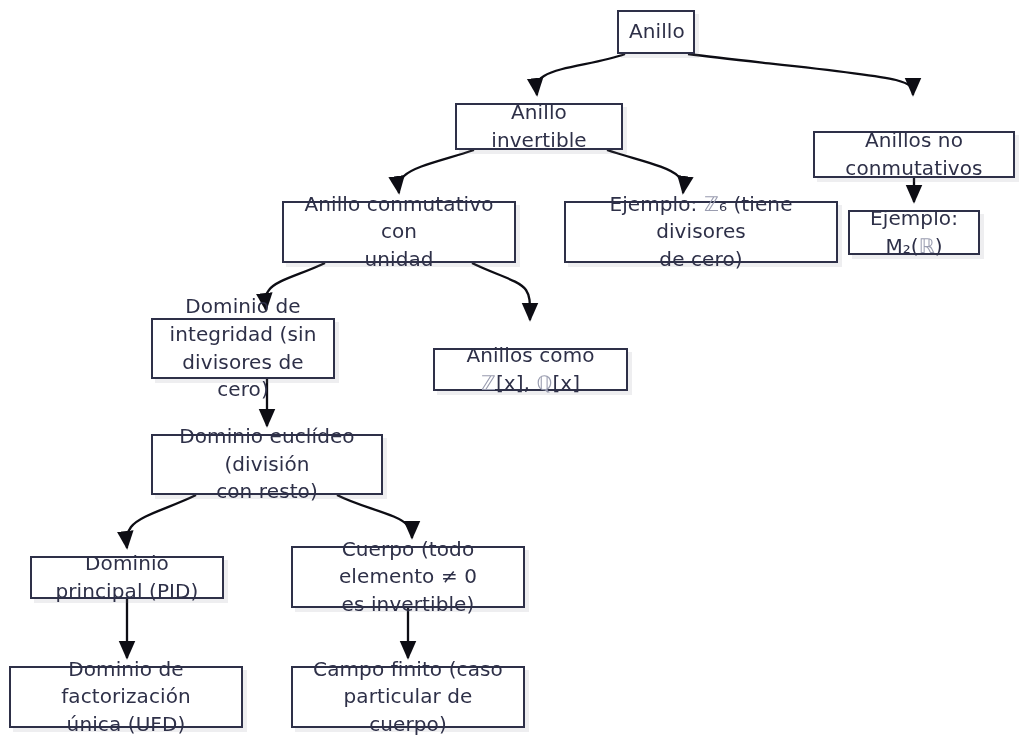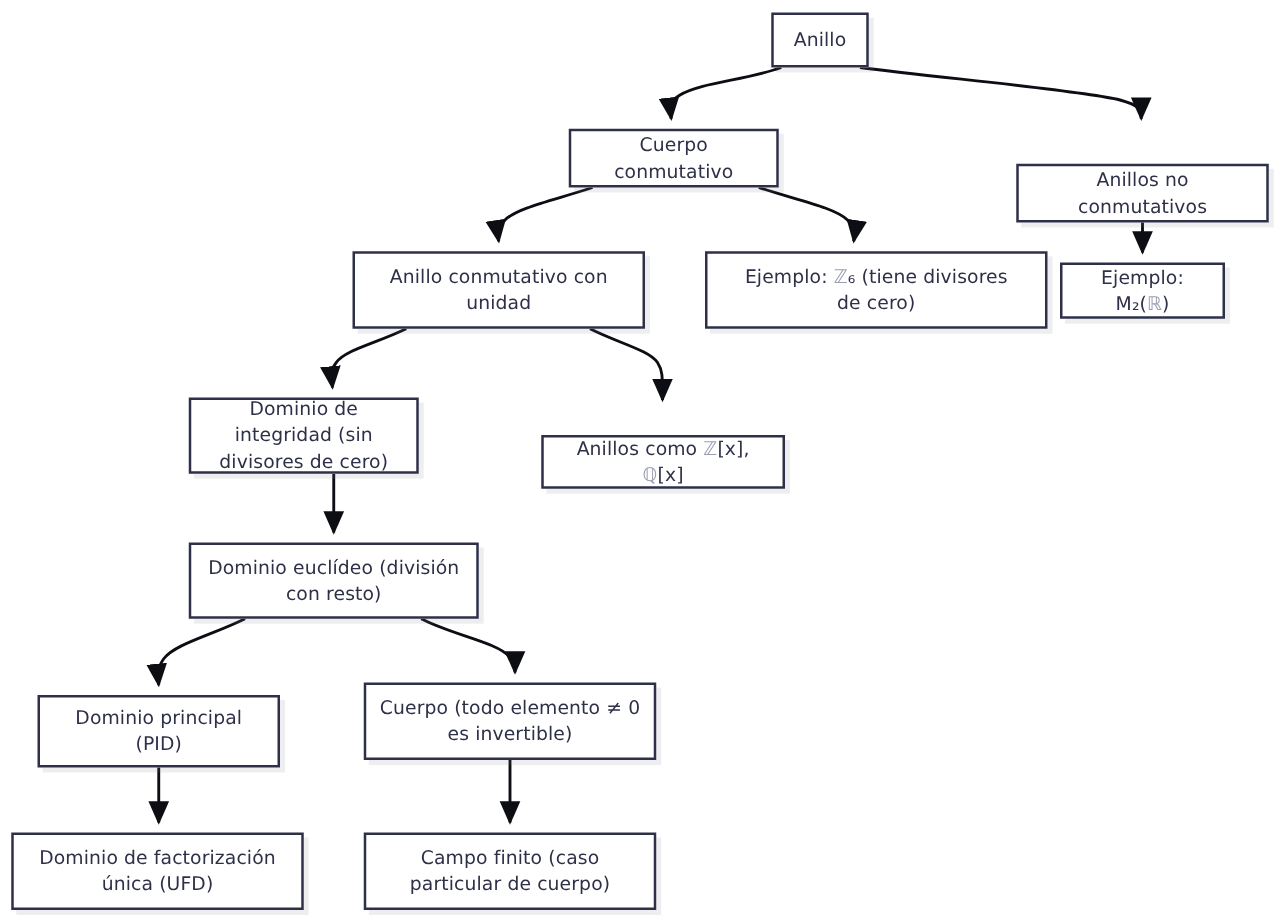--- a/index.html
+++ b/index.html
@@ -33,21 +33,21 @@
     position: absolute;
     box-sizing: border-box;
     background: #ffffff;
     border: 2.5px solid #2e3048;
     box-shadow: 4px 4px 0 0 rgba(120,122,140,0.13);
     display: flex;
     align-items: center;
     justify-content: center;
     text-align: center;
     color: #2e3048;
-    font-size: 15px;
+    font-size: 20px;
     line-height: 1.38;
     letter-spacing: 0.1px;
     padding: 15px 10px;
   }
   .node .label {
     display: block;
     width: 100%;
     white-space: pre-line;
   }
   .mathsym {
@@ -91,21 +91,21 @@
 
       <path d="M 408,608 L 408,658"></path>
     </g>
   </svg>
 
   <div class="node" style="left:617px; top:10px; width:78px; height:44px;">
     <span class="label">Anillo</span>
   </div>
 
   <div class="node" style="left:455px; top:103px; width:168px; height:47px;">
-    <span class="label">Cuerpo conmutativo</span>
+    <span class="label">Anillo invertible</span>
   </div>
 
   <div class="node" style="left:813px; top:103px; width:202px; height:47px;margin-top:28px;">
     <span class="label">Anillos no conmutativos</span>
   </div>
 
   <div class="node" style="left:282px; top:201px; width:234px; height:62px;">
     <span class="label">Anillo conmutativo con
 unidad</span>
   </div>
@@ -126,21 +126,21 @@
 
   <div class="node" style="left:433px; top:348px; width:195px; height:43px;">
     <span class="label">Anillos como <span class="mathsym">ℤ</span>[x], <span class="mathsym">ℚ</span>[x]</span>
   </div>
 
   <div class="node" style="left:151px; top:434px; width:232px; height:61px;">
     <span class="label">Dominio euclídeo (división
 con resto)</span>
   </div>
 
-  <div class="node" style="left:30px; top:556px; width:194px; height:58px;">
+  <div class="node" style="left:30px; top:556px; width:194px; height:43px;">
     <span class="label">Dominio principal (PID)</span>
   </div>
 
   <div class="node" style="left:291px; top:546px; width:234px; height:62px;">
     <span class="label">Cuerpo (todo elemento ≠ 0
 es invertible)</span>
   </div>
 
   <div class="node" style="left:9px; top:666px; width:234px; height:62px;">
     <span class="label">Dominio de factorización

